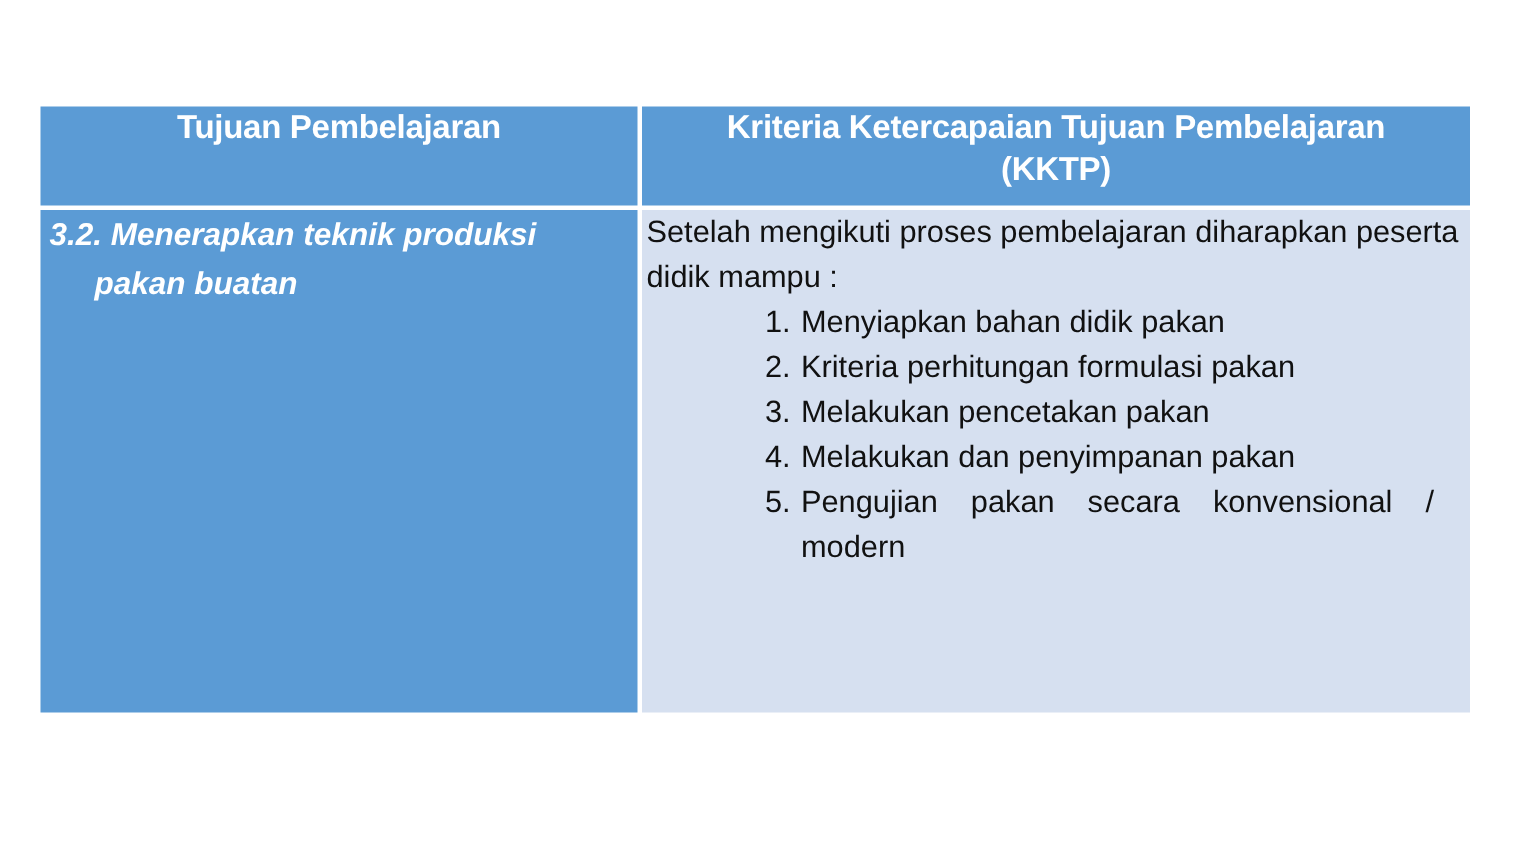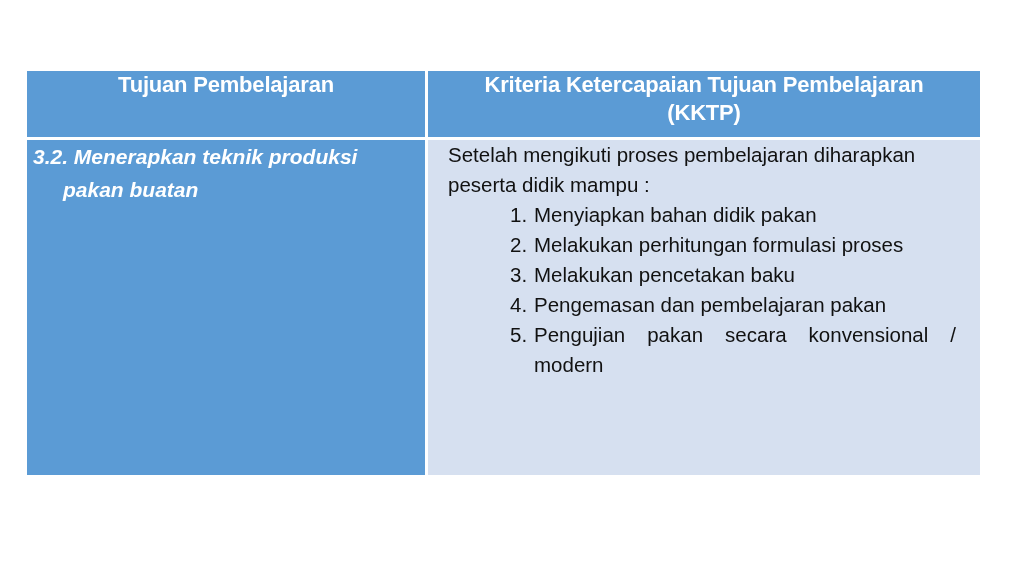--- a/index.html
+++ b/index.html
@@ -89,21 +89,21 @@
     color: #111111;
     height: 335px;
     vertical-align: top;
     padding-top: 3px;
   }
 
   .intro {
     display: block;
     font-size: 20.5px;
     line-height: 30px;
-    padding: 0 6px 0 20px;
+    padding: 0 6px 0 3px;
     color: #111111;
   }
 
   .olist {
     margin: 0;
     padding: 0;
     list-style: none;
   }
   .olist li {
     position: relative;
@@ -159,29 +159,29 @@
         </td>
         <td class="cell-right">
           <span class="intro">Setelah mengikuti proses pembelajaran diharapkan peserta didik mampu :</span>
           <ol class="olist">
             <li>
               <span class="num">1.</span>
               <span class="body">Menyiapkan bahan didik pakan</span>
             </li>
             <li>
               <span class="num">2.</span>
-              <span class="body">Melakukan perhitungan formulasi proses</span>
+              <span class="body">Kriteria perhitungan formulasi pakan</span>
             </li>
             <li>
               <span class="num">3.</span>
-              <span class="body">Melakukan pencetakan baku</span>
+              <span class="body">Melakukan pencetakan pakan</span>
             </li>
             <li>
               <span class="num">4.</span>
-              <span class="body">Pengemasan dan pembelajaran pakan</span>
+              <span class="body">Melakukan dan penyimpanan pakan</span>
             </li>
             <li class="justified">
               <span class="num">5.</span>
               <span class="body">Pengujian pakan secara konvensional / modern</span>
             </li>
           </ol>
         </td>
       </tr>
     </tbody>
   </table>

